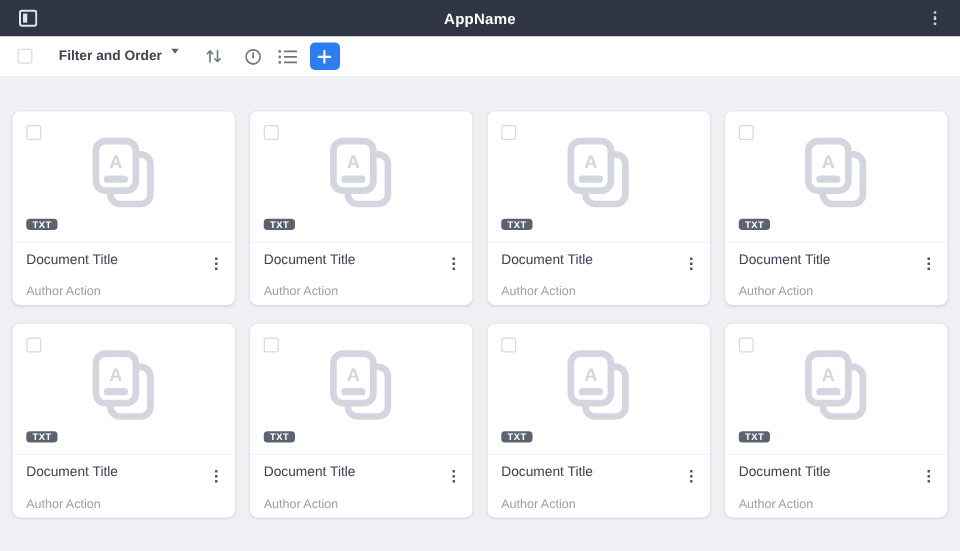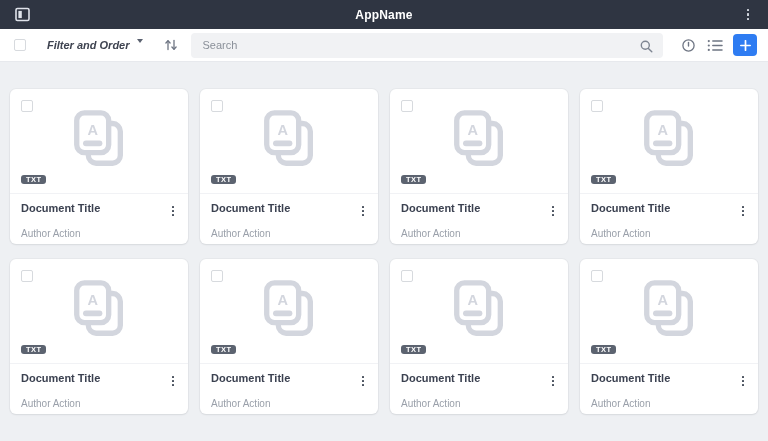--- a/index.html
+++ b/index.html
@@ -26,21 +26,21 @@
 
   
   .toolbar{
     height:33px; background:#fff; border-bottom:1px solid #e7e9ed;
     display:flex; align-items:center; padding:0 11px 0 14px;
   }
   .checkbox{
     width:12px; height:12px; background:#fff; border:1px solid #d7dade; border-radius:2px;
     display:inline-block; flex:none; cursor:pointer;
   }
-  .filter-dd{ display:flex; align-items:flex-start; margin-left:21px; cursor:pointer;font-style:italic; }
+  .filter-dd{ display:flex; align-items:flex-start; margin-left:21px; cursor:pointer; }
   .filter-dd .lbl{ font-size:11px; font-weight:700; color:#3e4350; }
   .caret{ width:0; height:0; border-left:3.5px solid transparent; border-right:3.5px solid transparent;
     border-top:4px solid #5a6170; margin-left:7px; }
   .sort-btn{ margin-left:21px; display:flex; align-items:center; cursor:pointer; }
   .search-box{
     margin-left:13px; flex:1; height:25px; background:#f1f2f4; border-radius:4px;
     position:relative; display:flex; align-items:center; max-width:528px;
   }
   .search-box input{
     width:100%; height:100%; background:transparent; border:none; outline:none;
@@ -63,21 +63,21 @@
     box-shadow:0 1px 2px rgba(30,35,45,.08), 0 0 0 1px rgba(30,35,45,.03);
     overflow:hidden; cursor:pointer;
   }
   .thumb{ height:104px; position:relative; display:flex; align-items:center; justify-content:center; }
   .thumb .checkbox{ position:absolute; top:11px; left:11px; }
   .type-badge{
     position:absolute; left:11px; bottom:9px; background:#5c6370; color:#fff;
     font-size:7.5px; font-weight:700; letter-spacing:.4px; padding:0 5px; border-radius:3px;
   }
   .card-info{ border-top:1px solid #f1f2f5; padding:8px 11px 0 11px; position:relative; }
-  .doc-title{ font-size:11px; font-weight:700; color:#3b4150; }
+  .doc-title{ font-size:11px; font-weight:400; color:#3b4150; }
   .doc-sub{ font-size:10px; color:#9aa0aa; margin-top:14px; }
   .status-badge{
     display:inline-block; margin-top:7px; font-size:6.5px; font-weight:700; letter-spacing:.5px;
     color:#4caf50; background:#f5fbf5; border:1px solid #b7e0ba; border-radius:3px; padding:2.5px 7px;
   }
   .card-kebab{ position:absolute; top:9px; right:9px; width:12px; height:16px; display:flex;
     flex-direction:column; align-items:center; justify-content:center; gap:1.8px; cursor:pointer; }
   .card-kebab i{ width:2.4px; height:2.4px; background:#4d5461; border-radius:0.5px; display:block; }
 </style>
 </head>
@@ -108,29 +108,20 @@
 
   <span class="sort-btn">
     <svg width="14" height="14" viewBox="0 0 14 14" fill="none" stroke="#6e7583" stroke-width="1.3" stroke-linecap="round" stroke-linejoin="round">
       <line x1="4" y1="11.5" x2="4" y2="3"></line>
         <polyline points="1.9,5 4,2.8 6.1,5"></polyline>
       <line x1="10" y1="2.5" x2="10" y2="11"></line>
         <polyline points="7.9,9 10,11.2 12.1,9"></polyline>
     </svg>
   </span>
 
-  <div class="search-box">
-    <input type="text" placeholder="Search" style="">
-    <span class="search-glass">
-      <svg width="13" height="13" viewBox="0 0 13 13">
-        <circle cx="5.3" cy="5.3" r="4" fill="none" stroke="#7e8591" stroke-width="1.4"></circle>
-        <line x1="8.4" y1="8.4" x2="11.8" y2="11.8" stroke="#7e8591" stroke-width="1.4" stroke-linecap="round"></line>
-      </svg>
-    </span>
-  </div>
 
   <span class="tb-icon">
     <svg width="15" height="15" viewBox="0 0 15 15">
       <circle cx="7.5" cy="7.5" r="5.6" fill="none" stroke="#6e7583" stroke-width="1.3"></circle>
       <line x1="7.5" y1="4.4" x2="7.5" y2="8" stroke="#6e7583" stroke-width="1.4" stroke-linecap="round"></line>
     </svg>
   </span>
 
   <span class="tb-icon list">
     <svg width="16" height="13" viewBox="0 0 16 13" stroke="#6e7583" stroke-width="1.5" stroke-linecap="round">

